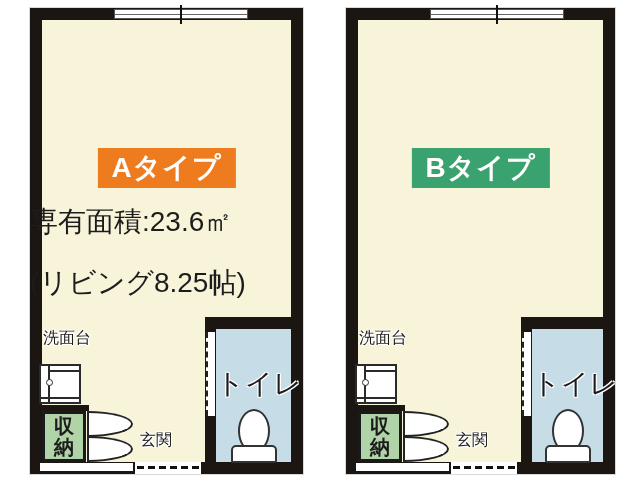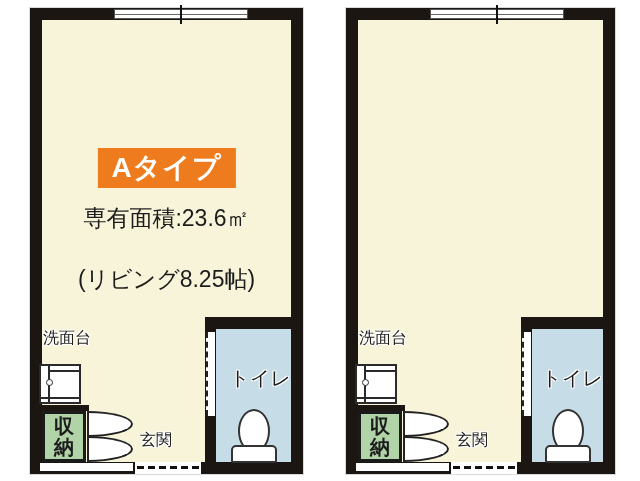--- a/index.html
+++ b/index.html
@@ -24,30 +24,30 @@
   .window-mid { position:absolute; left:0; right:0; top:4px; height:1px; background:#666; }
   .window-tick { position:absolute; left:150px; top:-3px; width:2px; height:19px; background:#111; }
 
   
   .type-badge { position:absolute; top:140px; left:50%; transform:translateX(-50%);
     height:40px; line-height:40px; padding:0 14px; white-space:nowrap;
     font-size:28px; font-weight:600; letter-spacing:1px; color:var(--type-text,#fff); }
   .plan-a .type-badge { background:var(--type-a-fill,#ee7c1e); }
   .plan-b .type-badge { background:var(--type-b-fill,#3aa26e); }
 
-  .area-text, .living-text { position:absolute; left:0; width:100%; text-align:center;
-    font-size:23px; font-weight:500; white-space:nowrap; }
+  .area-text, .living-text { position:absolute; left:0; width:100%; 
+    font-size:28px; font-weight:500; white-space:nowrap; }
   .area-text { top:195px; }
   .living-text { top:228px;margin-top:28px; }
 
   .fixture-label { position:absolute; font-size:16px; font-weight:500; white-space:nowrap;
     text-shadow:-1px -1px 0 #fff,1px -1px 0 #fff,-1px 1px 0 #fff,1px 1px 0 #fff; }
   .washbasin-label { left:13px; top:320px; }
   .entrance-label  { left:110px; top:422px; }
-  .toilet-label    { left:186px; right:12px; top:357px; text-align:right; font-size:20px; }
+  .toilet-label    { left:186px; right:12px; top:357px; text-align:left; font-size:28px; }
 
   
   .washbasin { position:absolute; left:9px; top:356px; width:42px; height:40px;
     background:#fff; border:2px solid #2a2a2a; box-sizing:border-box; }
   .wb-strip { position:absolute; left:0; top:0; bottom:0; width:7px; border-right:2px solid #2a2a2a; background:#fff; }
   .wb-knob { position:absolute; left:5px; top:13px; width:5px; height:5px; border:1px solid #2a2a2a; border-radius:50%; background:#fff; }
   .wb-topline { position:absolute; left:9px; right:0; top:4px; height:2px; background:#2a2a2a; }
   .wb-bottomline { position:absolute; left:0; right:0; bottom:3px; height:2px; background:#2a2a2a; }
 
   
@@ -130,20 +130,21 @@
 </div>
 
 <div class="plan plan-b">
   <div class="interior"></div>
 
   <div class="window">
     <div class="window-mid"></div>
   </div>
   <div class="window-tick"></div>
 
+  <div class="type-badge">Bタイプ</div>
 
   <div class="fixture-label washbasin-label">洗面台</div>
   <div class="washbasin">
     <div class="wb-strip"></div>
     <div class="wb-knob"></div>
     <div class="wb-topline"></div>
     <div class="wb-bottomline"></div>
   </div>
 
   <div class="storage-divider"></div>

